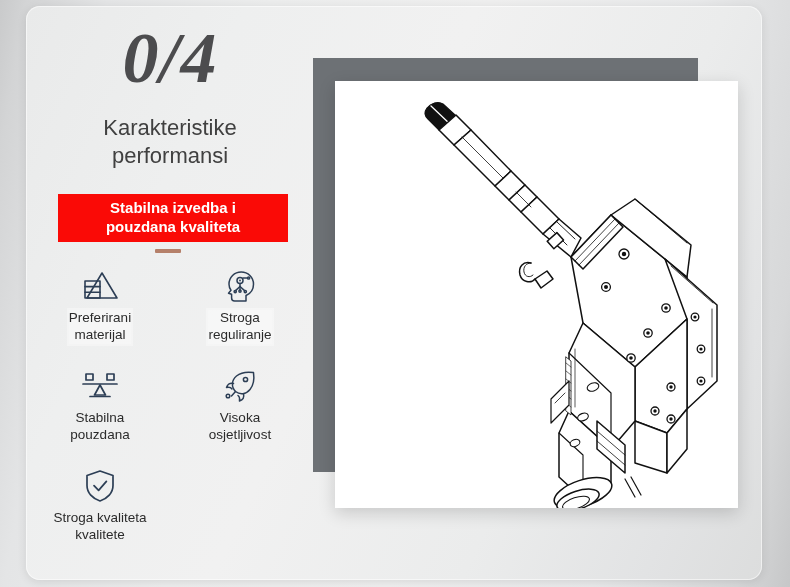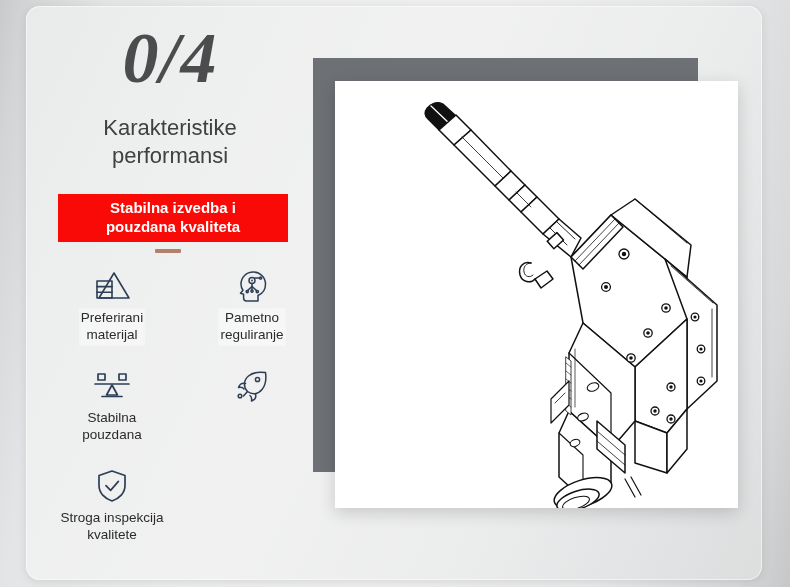--- a/index.html
+++ b/index.html
@@ -93,21 +93,21 @@
     top: 235px;
     width: 26px;
     height: 4px;
     background: #b5806a;
     border-radius: 1px;
   }
 
   
   .feature-grid {
     position: absolute;
-    left: 12px;
+    left: 0;
     top: 250px;
     width: 280px;
     display: grid;
     grid-template-columns: 1fr 1fr;
     grid-auto-rows: 100px;
     column-gap: 0px;
     row-gap: 0px;
   }
 
   .feature {
@@ -216,21 +216,21 @@
             <path d="M19 15.5 V22"></path>
             <path d="M19 18.5 L14.5 22.6"></path>
             <path d="M19 18.5 L23.6 22.6"></path>
             <circle cx="14.2" cy="23.6" r="1.1"></circle>
             <circle cx="19" cy="23.1" r="1.1"></circle>
             <circle cx="24.3" cy="23.6" r="1.1"></circle>
             <path d="M22 10 L26.5 10"></path>
             <circle cx="27.6" cy="10" r="1.1"></circle>
           </svg>
         </span>
-        <span class="flabel">Pametno
+        <span class="flabel">Stroga
 reguliranje</span>
       </div>
 
       <div class="feature">
         <span class="ficon">
           <svg viewBox="0 0 40 30" width="40" height="30" fill="none" stroke="currentColor" stroke-width="1.7" stroke-linejoin="round" stroke-linecap="round">
             <rect x="6" y="3" width="7" height="6"></rect>
             <rect x="27" y="3" width="7" height="6"></rect>
             <line x1="3" y1="13" x2="37" y2="13"></line>
             <path d="M20 14 L25.5 24 H14.5 Z"></path>
@@ -245,30 +245,32 @@
         <span class="ficon">
           <svg viewBox="0 0 38 34" width="38" height="34" fill="none" stroke="currentColor" stroke-width="1.5" stroke-linejoin="round" stroke-linecap="round">
             <path d="M14.5 22.5 C10 18 10.5 11 15.5 7 C20 3.4 27 2.8 32.5 3.6 C33.3 9.1 32.7 16 29 20.5 C25 25.5 19 26 14.5 22.5 Z"></path>
             <circle cx="24.5" cy="10.5" r="2.1"></circle>
             <path d="M14.5 22.5 L10.5 27"></path>
             <path d="M12.5 14.5 C9 13.5 6.5 15 5.5 18.5 C8.5 18 10 18.5 11 20"></path>
             <path d="M22.5 25 C23.5 28.5 22 31 18.5 32 C19 29 18.5 27.5 17 26.5"></path>
             <circle cx="7" cy="27" r="1.8"></circle>
           </svg>
         </span>
+        <span class="flabel">Visoka
+osjetljivost</span>
       </div>
 
       <div class="feature">
         <span class="ficon">
           <svg viewBox="0 0 34 36" width="34" height="36" fill="none" stroke="currentColor" stroke-width="1.7" stroke-linejoin="round" stroke-linecap="round">
             <path d="M17 3 L30 7.5 V17.5 C30 25 24.3 30.6 17 33 C9.7 30.6 4 25 4 17.5 V7.5 Z"></path>
             <path d="M11 17.6 L15.6 22.4 L23.4 13.4"></path>
           </svg>
         </span>
-        <span class="flabel">Stroga inspekcija
+        <span class="flabel">Stroga kvaliteta
 kvalitete</span>
       </div>
 
     </div>
   </div>
 
   <div class="gray-plate"></div>
 
   <div class="photo-card">
     <svg viewBox="0 0 403 427" fill="none" stroke="#111111" stroke-width="1.5" stroke-linejoin="round" stroke-linecap="round">

